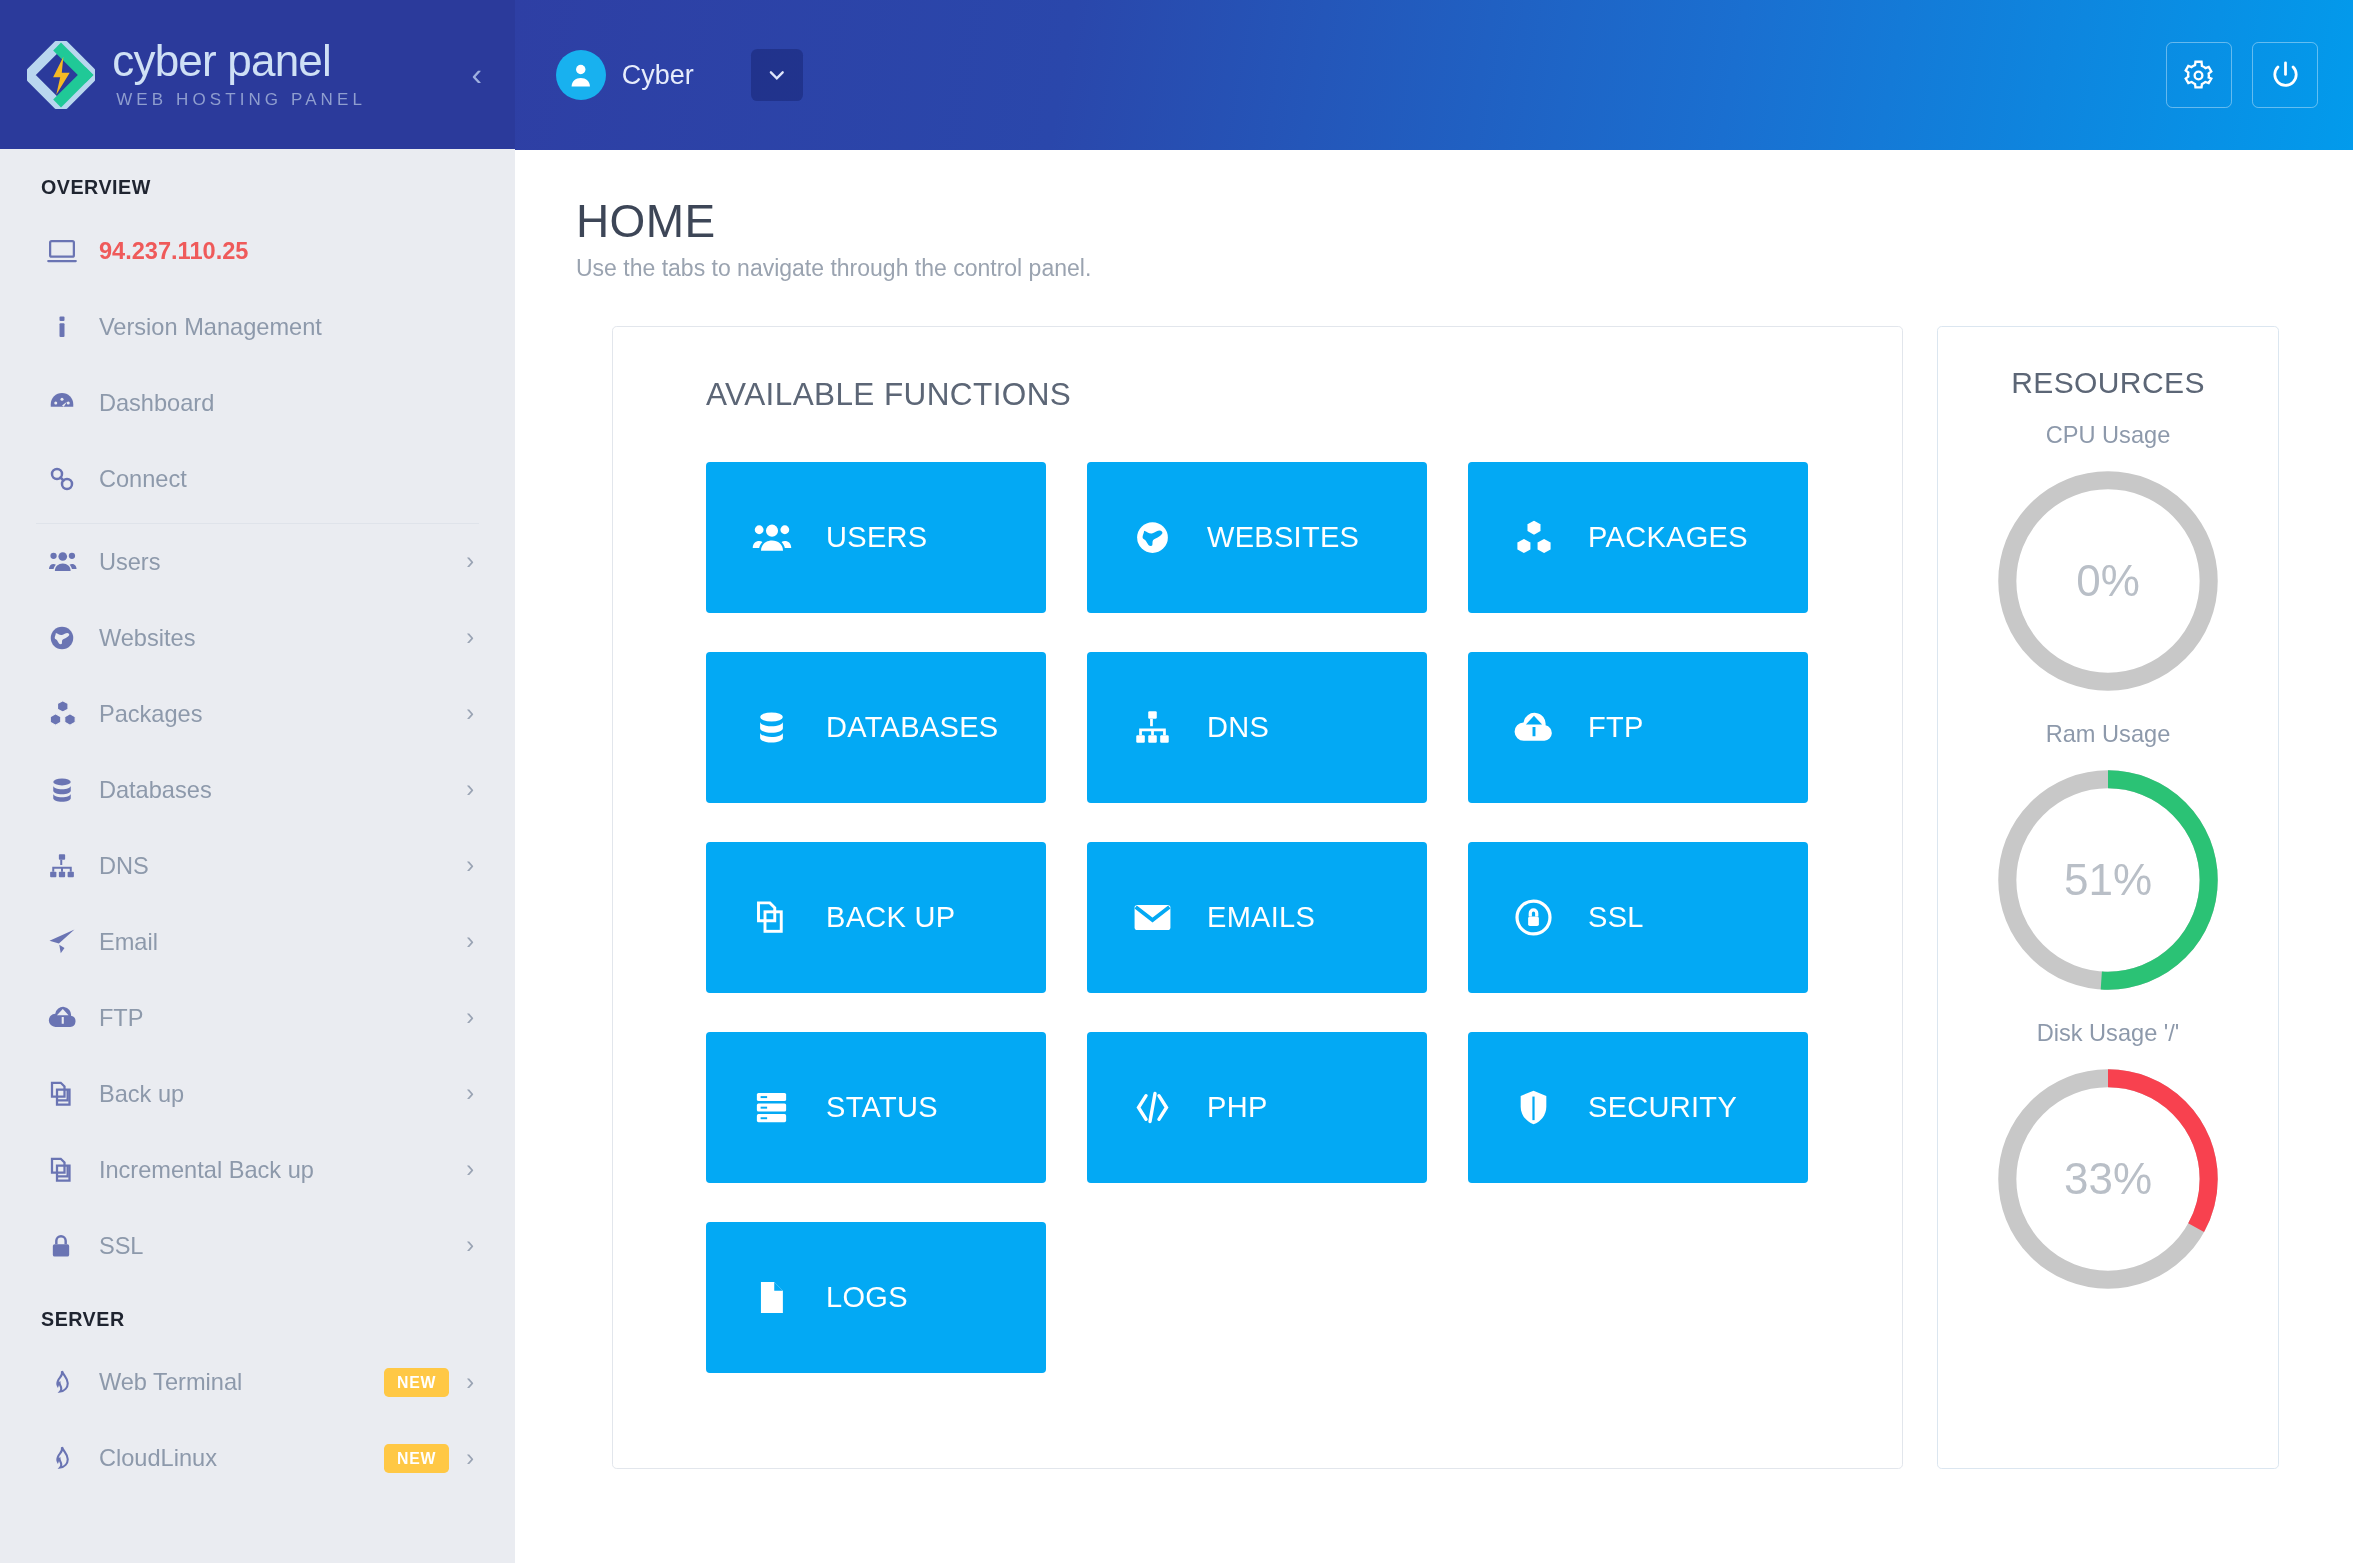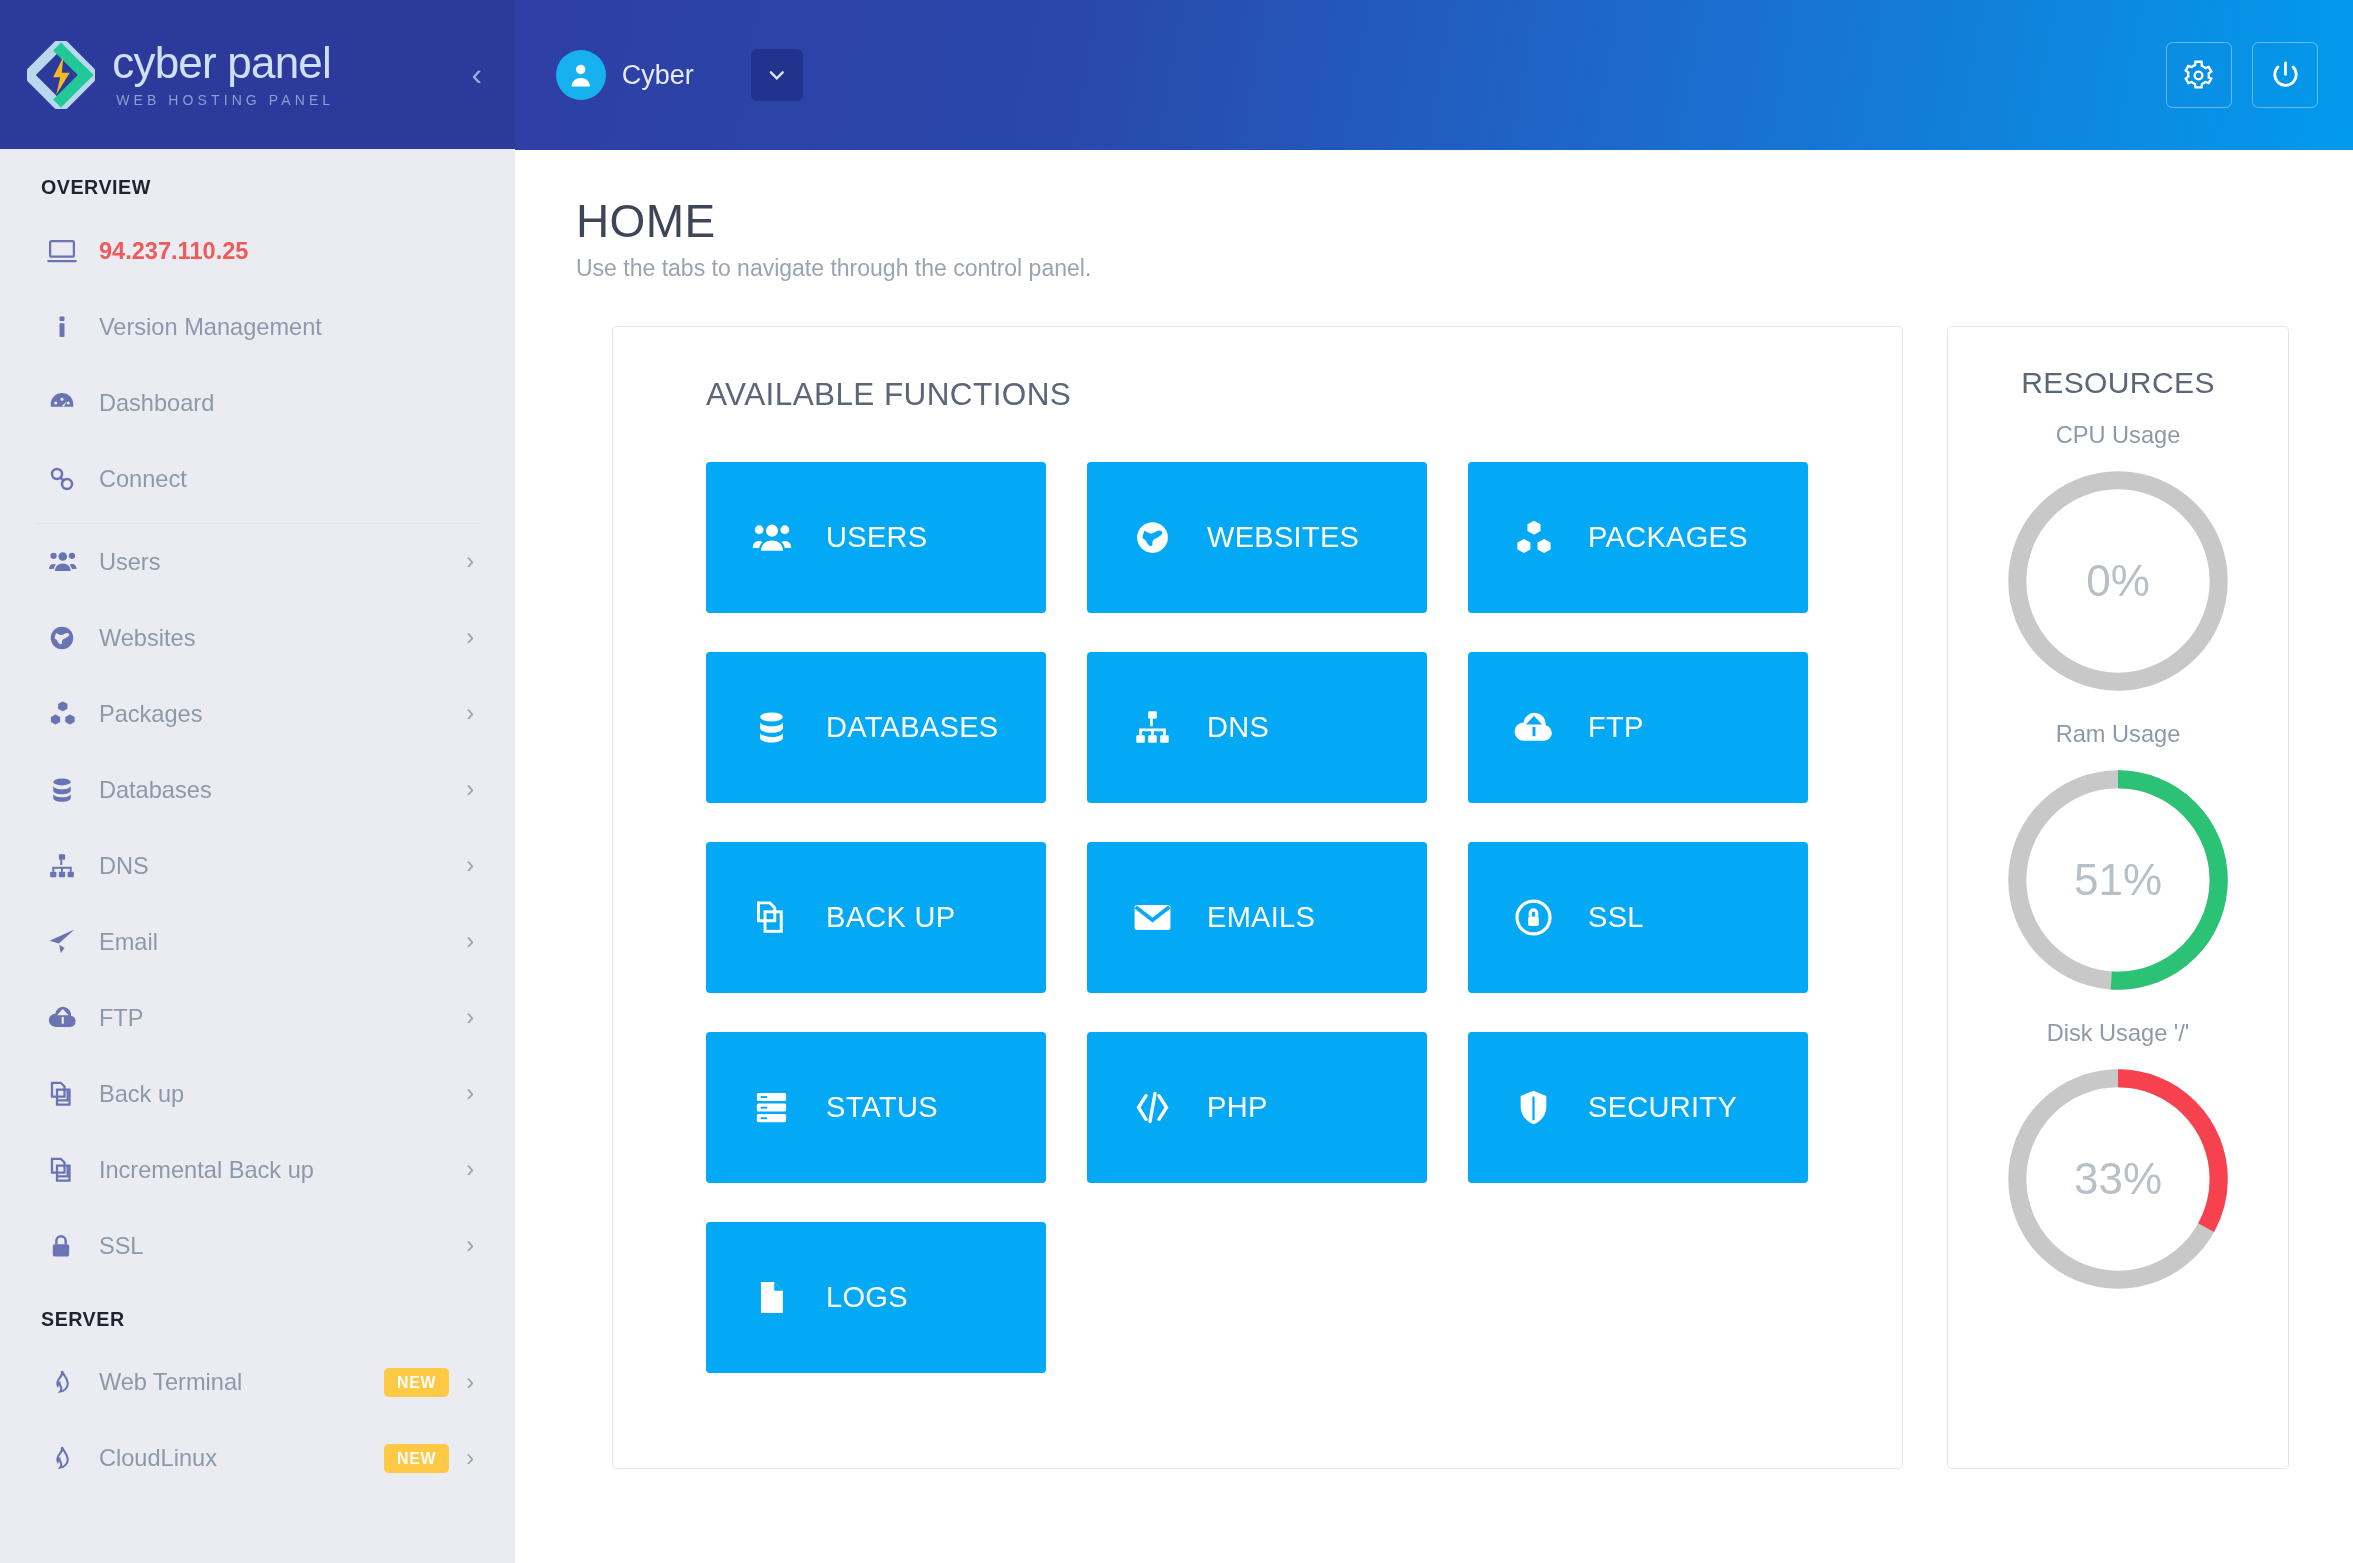--- a/index.html
+++ b/index.html
@@ -20,21 +20,21 @@
     display: flex; align-items: center; padding: 0 27px;
     position: relative;
   }
   .brand-logo { width: 68px; height: 68px; flex: 0 0 68px; position: relative; }
   .brand-text { margin-left: 17.3px; }
   .brand-title {
     font-size: 44px; font-weight: 400; color: #cfe0f5; letter-spacing: -0.8px;
     line-height: 1.0;
   }
   .brand-sub {
-    font-size: 14px; letter-spacing: 4.1px; color: #8f9ecf;
+    font-size: 17px; letter-spacing: 4.1px; color: #8f9ecf;
     margin-top: 7px; margin-left: 3.9px; font-weight: 400;
   }
   .collapse-btn {
     position: absolute; right: 33px; top: 50%; transform: translateY(-50%);
     color: #9fb0e0; font-size: 31.5px; line-height: 1; font-weight: 300;
   }
 
   .nav-section {
     font-size: 19.7px; font-weight: 700; color: #1f2430;
     letter-spacing: 0.5px; padding: 27px 0 14px 41px;
@@ -89,21 +89,21 @@
     border-radius: 6.3px; display: flex; align-items: center; justify-content: center;
     color: #ffffff;
   }
 
   .content { flex: 1; padding: 44px 46px 0 61px; overflow: hidden; }
   .page-title {
     font-size: 46px; font-weight: 300; color: #3d4657; letter-spacing: 0.4px;
   }
   .page-sub { font-size: 23px; color: #9aa3b0; font-weight: 400; margin-top: 7px; }
 
-  .cols { display: flex; gap: 44px; margin-top: 44px; align-items: flex-start; padding-left: 36px; }
+  .cols { display: flex; gap: 34px; margin-top: 44px; align-items: flex-start; padding-left: 36px; }
   .card-funcs {
     flex: 0 0 1291px; border: 0.8px solid #e2e6ec; border-radius: 4.7px;
     background: #ffffff; padding: 49px 57px 58px 93px; min-height: 1143px;
   }
   .card-title {
     font-size: 31.5px; font-weight: 300; color: #5c6676; letter-spacing: 0.4px;
   }
   .tile-grid {
     display: grid; grid-template-columns: repeat(3, 340px);
     column-gap: 41px; row-gap: 39px; margin-top: 49px;

